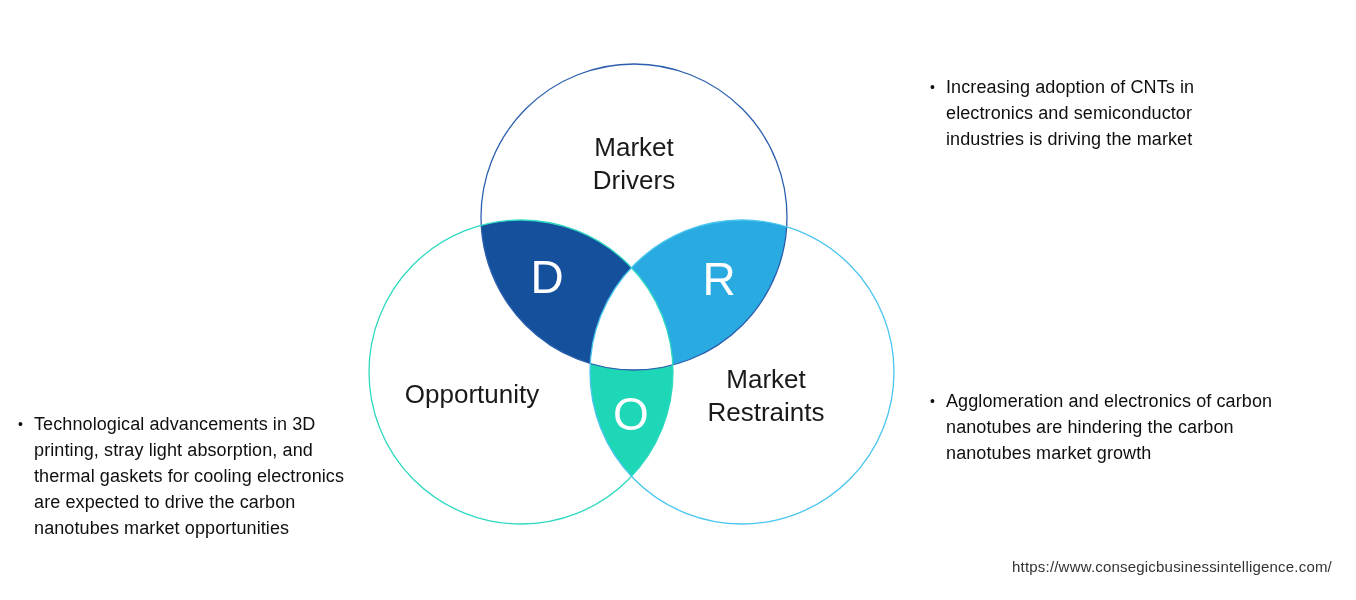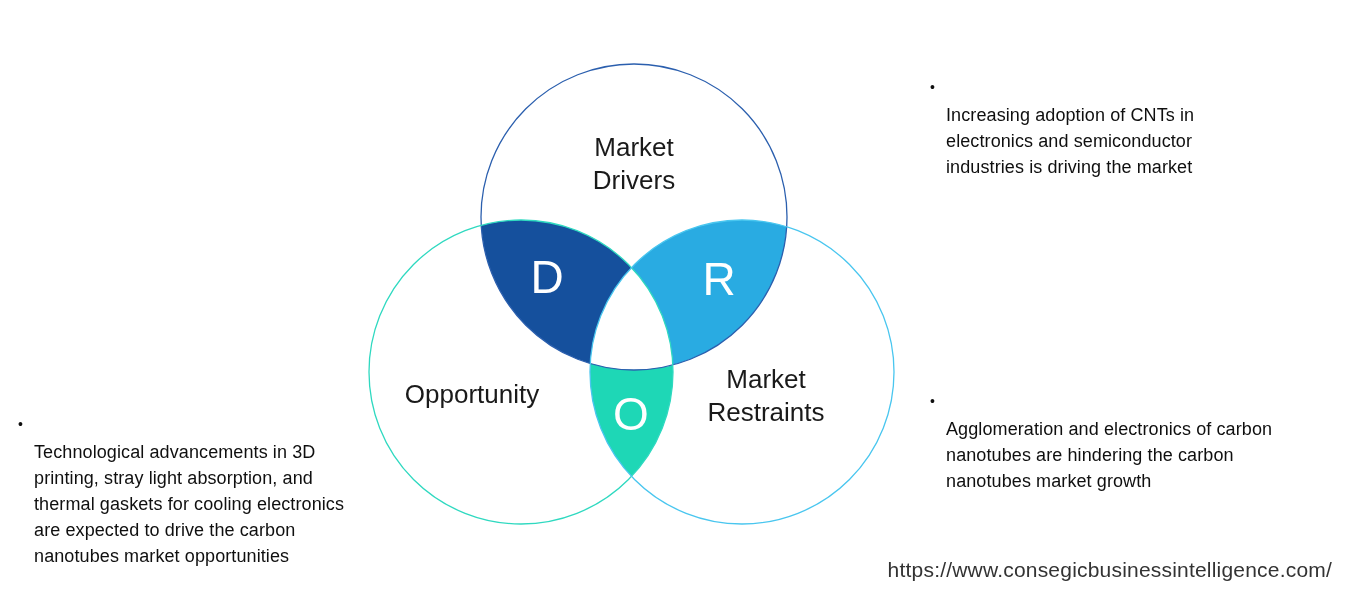--- a/index.html
+++ b/index.html
@@ -42,42 +42,41 @@
   }
   .note .bullet {
     flex: 0 0 auto;
     font-size: 14px;
     line-height: 26px;
     margin-right: 11px;
     color: #0f0f0f;
   }
   .note .note-text {
     flex: 1 1 auto;
-    margin-top: 28px;
   }
   .note-driver {
     left: 930px;
     top: 74px;
     width: 340px;
   }
   .note-restraint {
     left: 930px;
     top: 388px;
     width: 360px;
   }
   .note-opportunity {
     left: 18px;
     top: 411px;
     width: 350px;
   }
   .source-url {
     position: absolute;
     right: 24px;
     top: 558px;
-    font-size: 21px;
+    font-size: 15px;
     color: #333333;
     letter-spacing: 0.2px;
   }
 </style>
 </head>
 <body>
 
 <div class="canvas">
 
   <svg class="venn-svg" width="1356" height="600" viewBox="0 0 1356 600">

